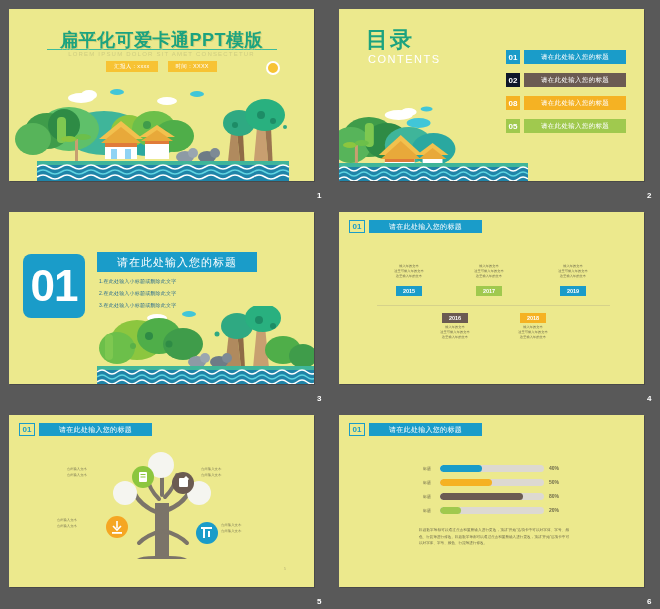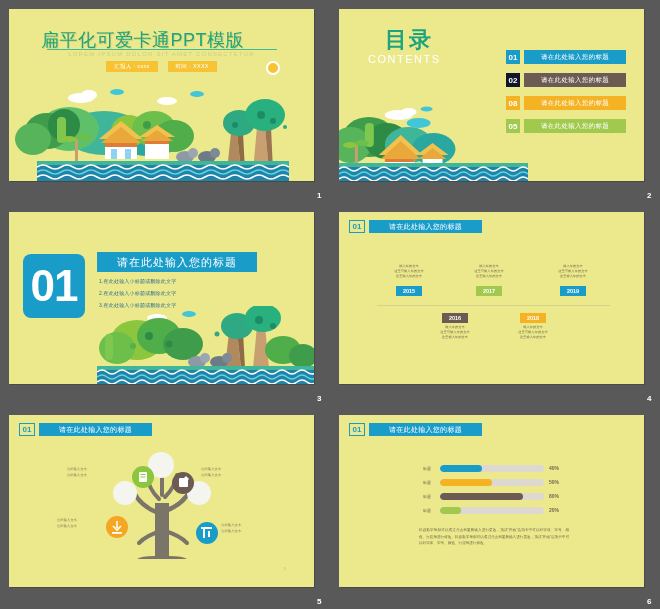--- a/index.html
+++ b/index.html
@@ -30,26 +30,25 @@
     right: 8px; bottom: 3px;
     color: #fff;
     font-size: 8px;
     font-weight: bold;
     letter-spacing: .5px;
   }
 
   
   .s1-title {
     position:absolute; top:19px; left:0; width:100%;
-    text-align:left;
-    font-size:18px; font-weight:normal;
+    text-align:center;
+    font-size:18px; font-weight:bold;
     color:#1ca37f;
     letter-spacing:.5px;
     text-shadow: 1px 1px 0 #d9d378;
-    padding-left: 32px;
   }
   .s1-rule {
     position:absolute; top:40px; left:38px; width:230px; height:1px;
     background:#3dbb9a;
   }
   .s1-sub {
     position:absolute; top:42px; left:0; width:100%;
     text-align:center;
     font-size:6px; color:#cfcd80; letter-spacing:1.2px;
   }
@@ -64,21 +63,21 @@
   }
   .s1-sun {
     position:absolute; right:34px; top:52px;
     width:14px; height:14px; border-radius:50%;
     background:#f7c334; border:2px solid #fff;
   }
   
   .illus { position:absolute; left:0; bottom:0; width:100%; height:100px; }
 
   
-  .s2-h1 { position:absolute; left:27px; top:16px; font-size:22px; font-weight:bold; color:#1ca37f; letter-spacing:2px;margin-left:19px; }
+  .s2-h1 { position:absolute; left:27px; top:16px; font-size:22px; font-weight:bold; color:#1ca37f; letter-spacing:2px; }
   .s2-h2 { position:absolute; left:29px; top:44px; font-size:11px; color:#fff; letter-spacing:1.5px; }
   .toc { position:absolute; right:18px; top:41px; width:120px; }
   .toc-row { display:flex; align-items:center; margin-bottom:9px; height:14px; }
   .toc-num {
     width:14px; height:14px; display:flex; align-items:center; justify-content:center;
     color:#fff; font-size:8px; font-weight:bold; margin-right:4px; flex:none;
   }
   .toc-bar { flex:1; height:14px; display:flex; align-items:center; justify-content:center;
     color:#fff; font-size:6.5px; letter-spacing:.3px; }
   .s2-illus { position:absolute; left:0; bottom:0; width:62%; height:80px; }

